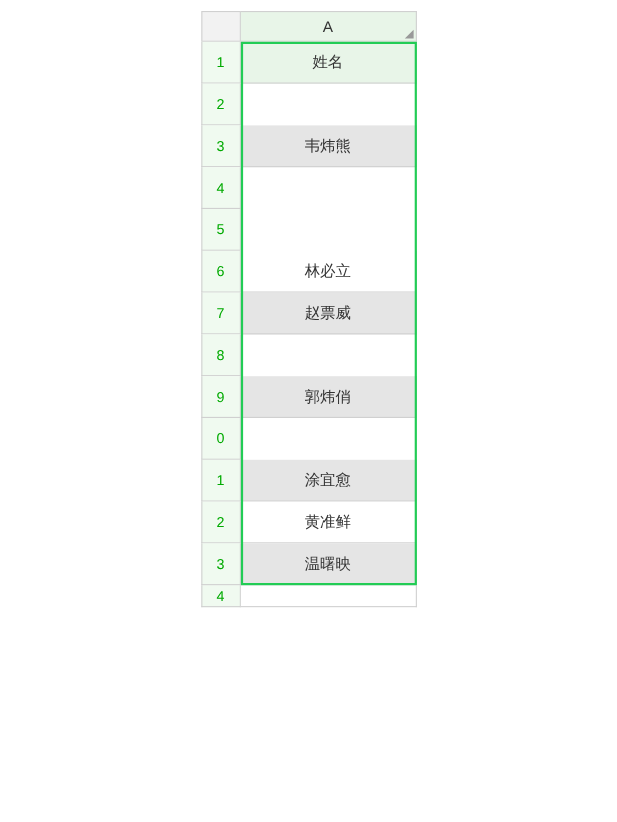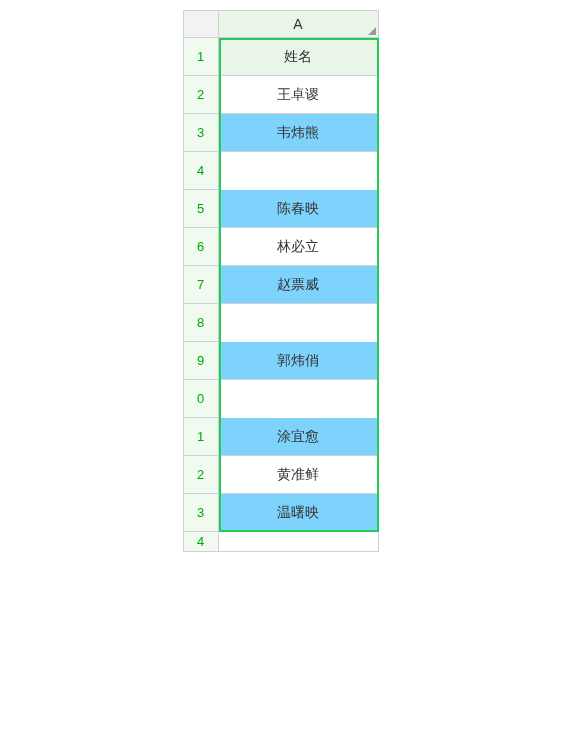--- a/index.html
+++ b/index.html
@@ -90,21 +90,21 @@
       justify-content: center;
       color: #333;
       font-size: 14px;
     }
 
     .cell.header-row {
       background: #e8f5e8;
     }
 
     .cell.alt {
-      background: #7dd3fc;
+      background: #e5e5e5;
     }
 
     .spreadsheet-outer {
       display: flex;
       flex-direction: column;
       position: relative;
     }
 
     .header-row-container {
       display: flex;
@@ -181,46 +181,40 @@
         </div>
         <div class="cell header-row">
           <span>姓名</span>
         </div>
       </div>
 
       <div class="data-row">
         <div class="row-num">
           <span>2</span>
         </div>
-        <div class="cell">
-          <span>王卓谡</span>
-        </div>
       </div>
 
       <div class="data-row">
         <div class="row-num">
           <span>3</span>
         </div>
         <div class="cell alt">
           <span>韦炜熊</span>
         </div>
       </div>
 
       <div class="data-row">
         <div class="row-num">
           <span>4</span>
         </div>
       </div>
 
       <div class="data-row">
         <div class="row-num">
           <span>5</span>
-        </div>
-        <div class="cell alt">
-          <span>陈春映</span>
         </div>
       </div>
 
       <div class="data-row">
         <div class="row-num">
           <span>6</span>
         </div>
         <div class="cell">
           <span>林必立</span>
         </div>

